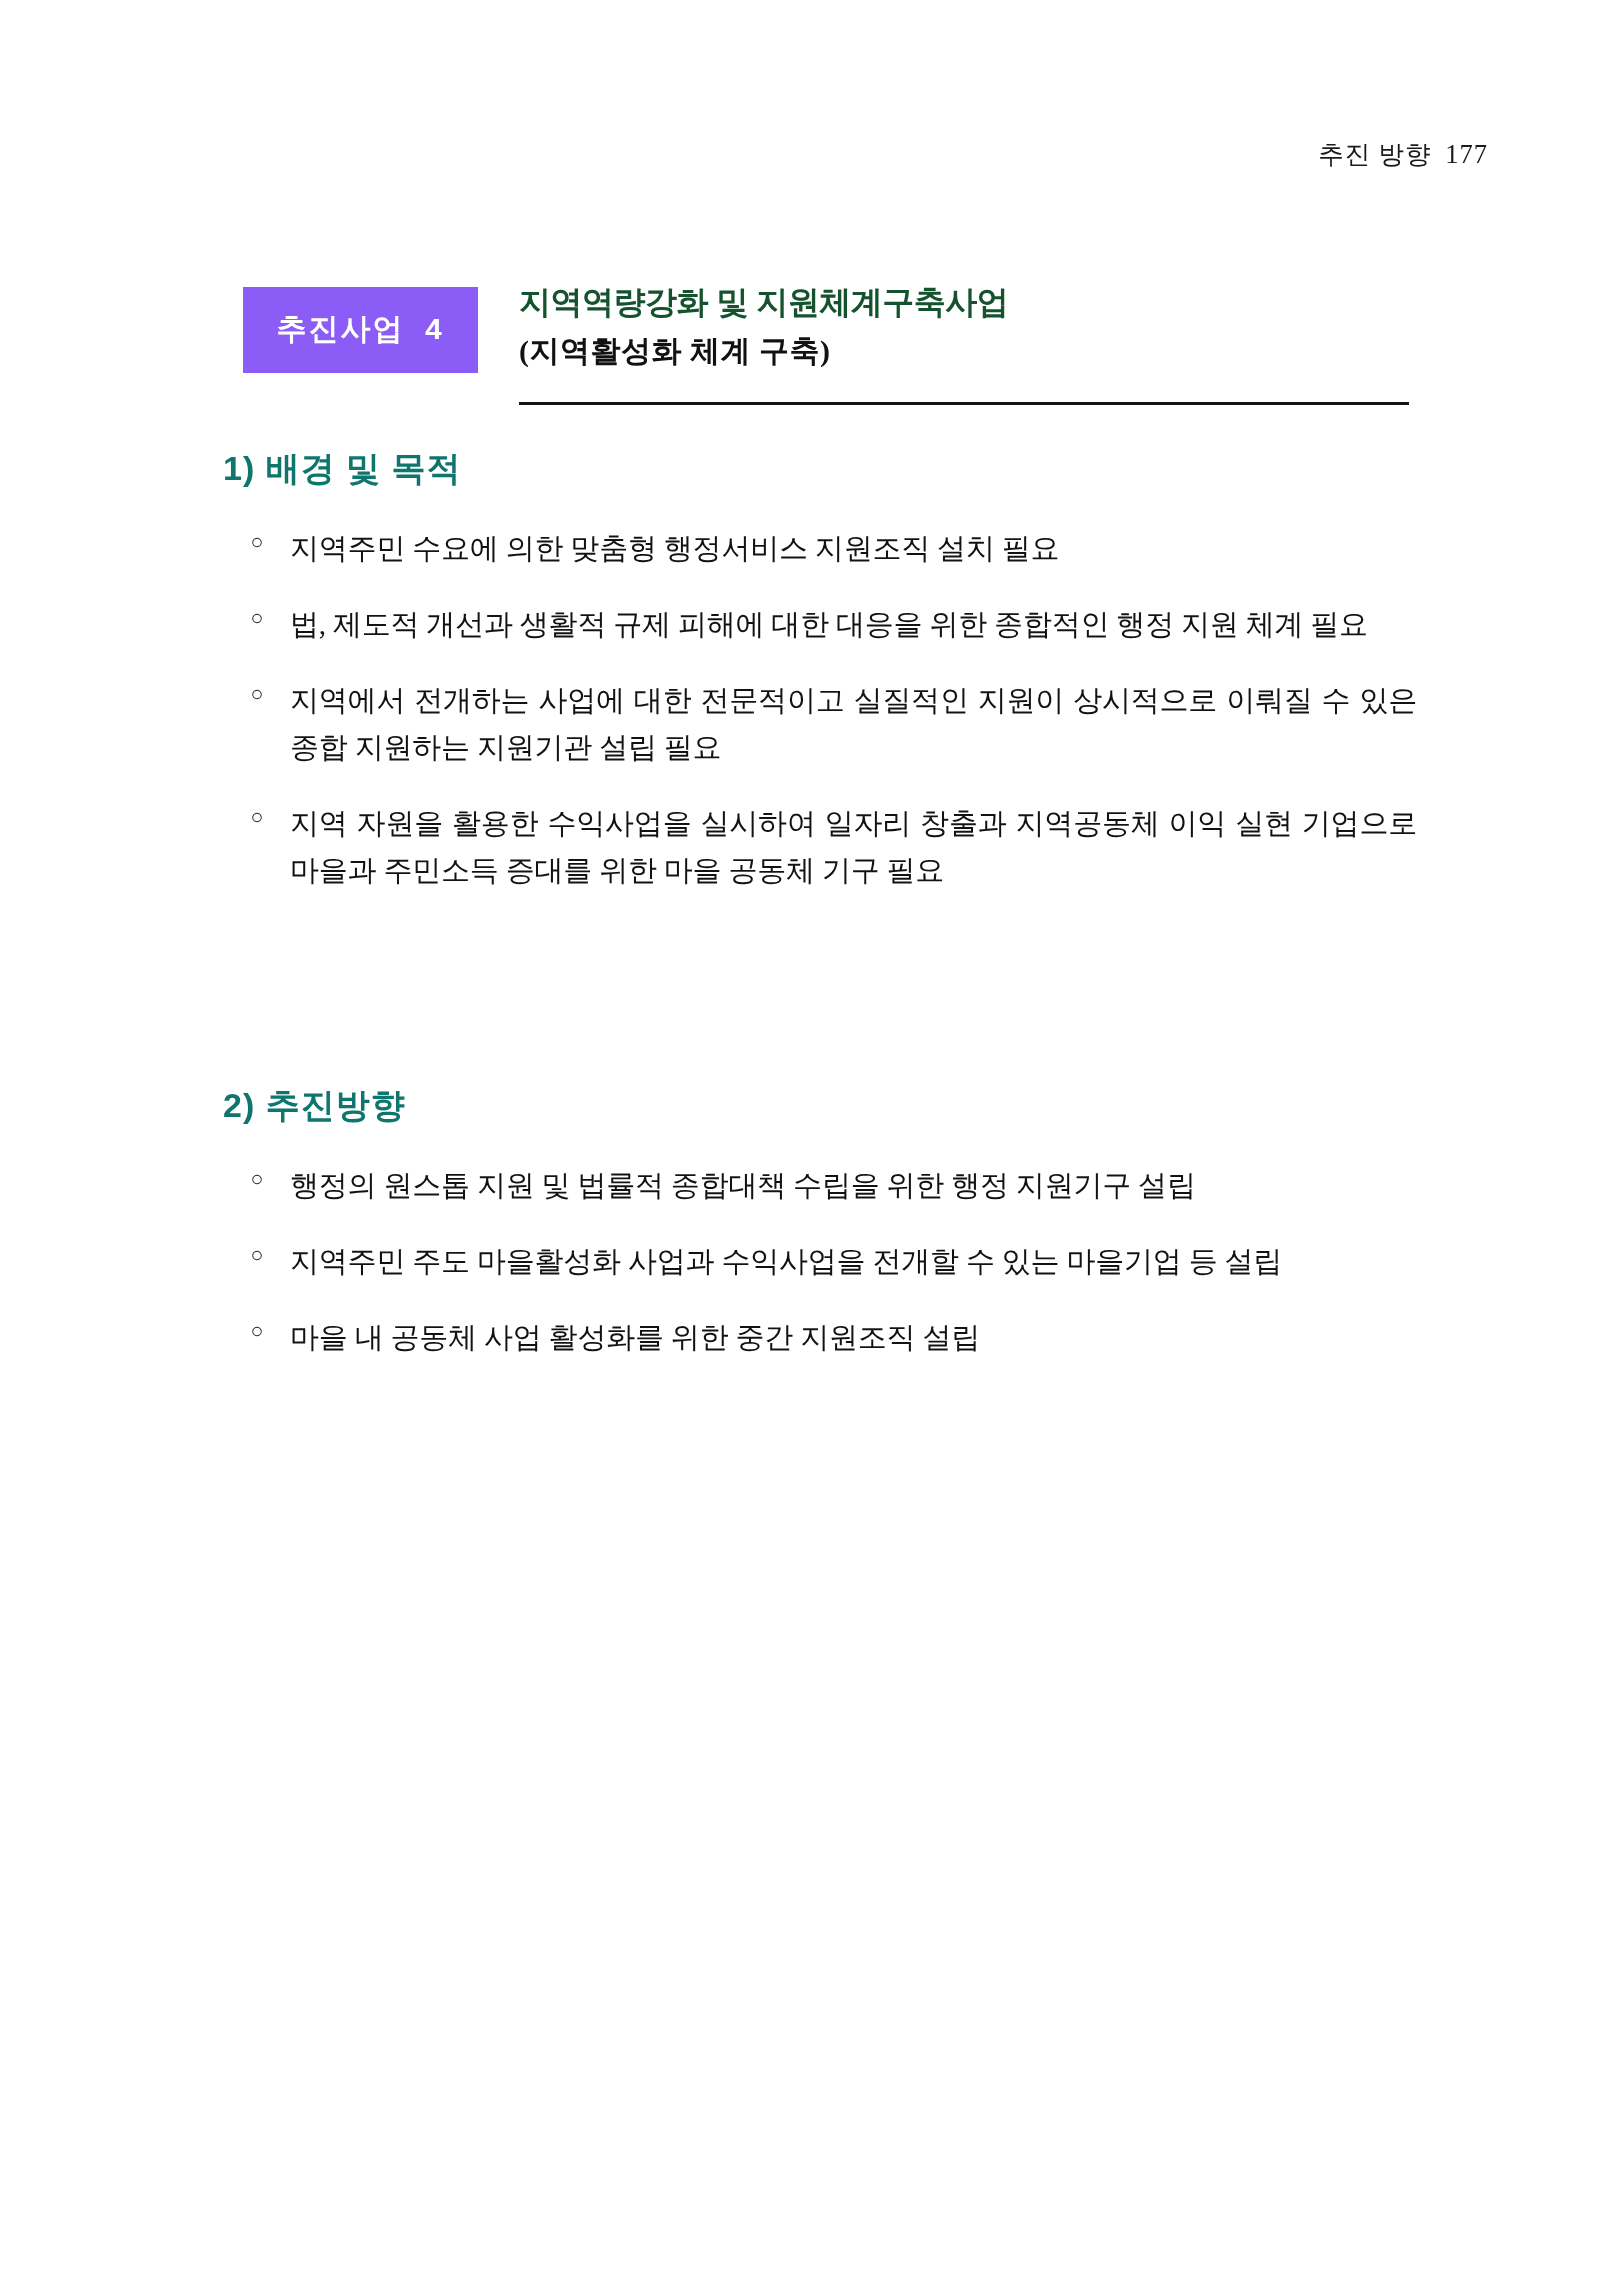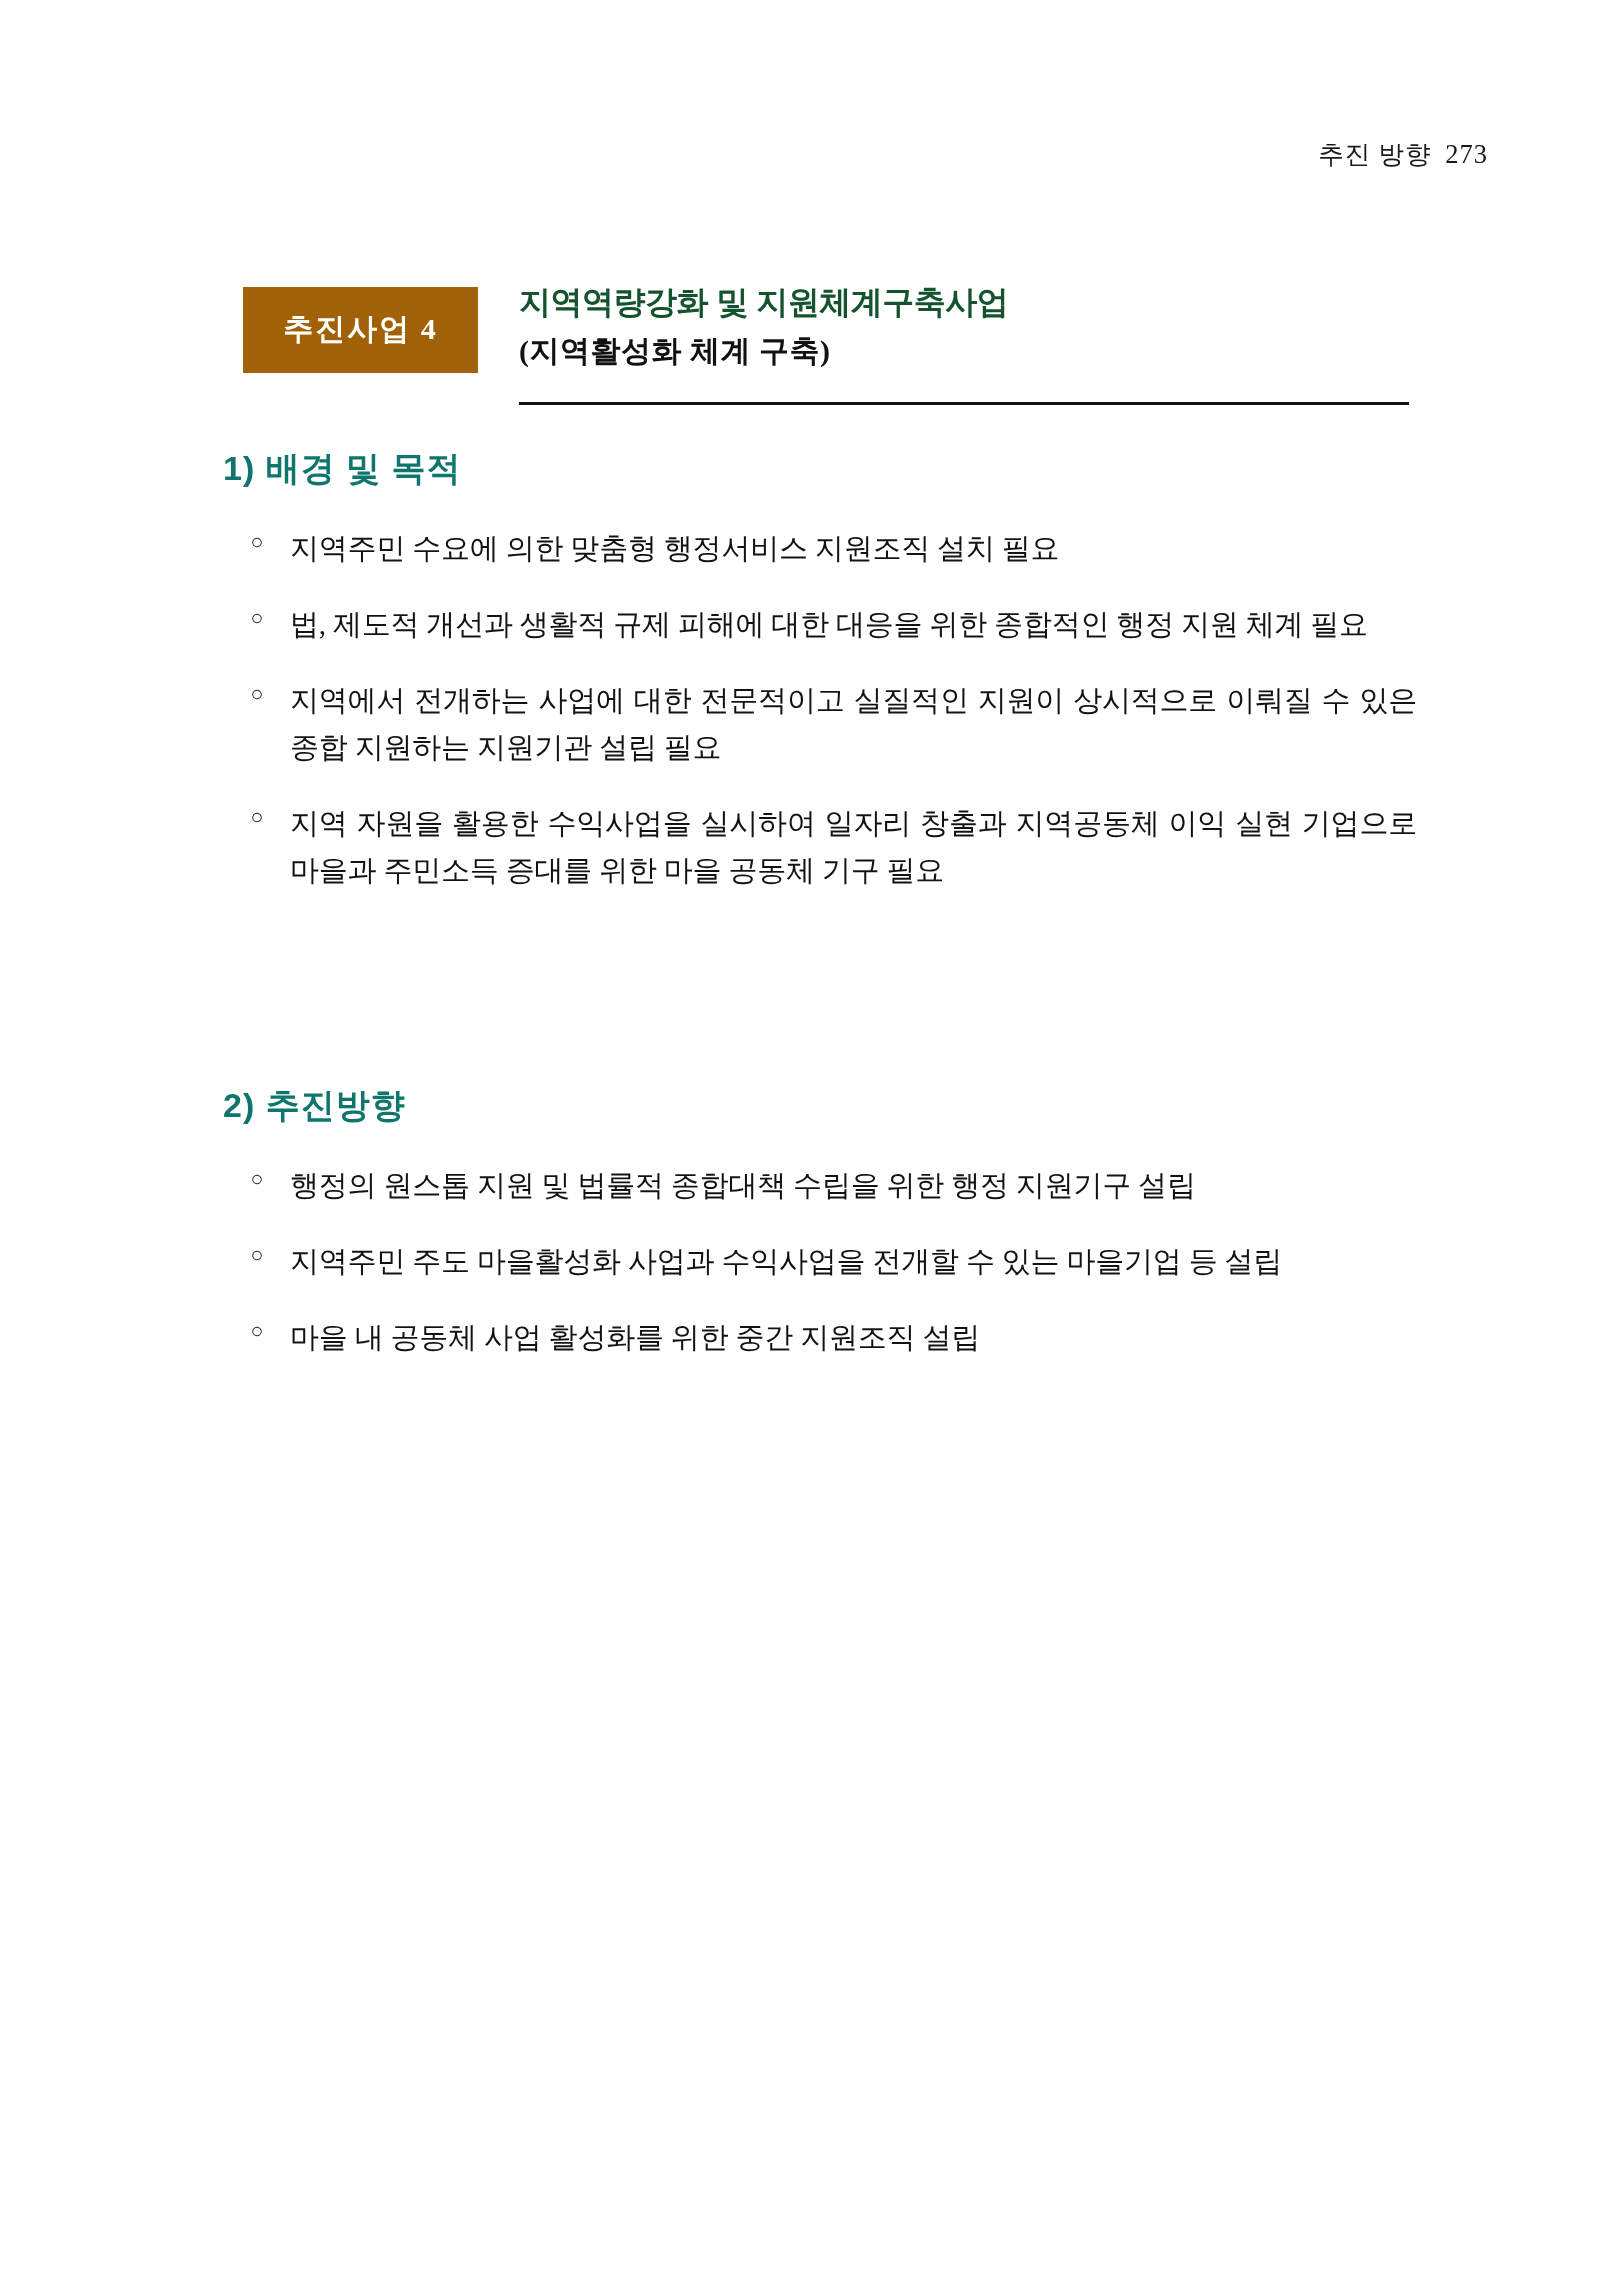--- a/index.html
+++ b/index.html
@@ -44,23 +44,23 @@
     left: 243px;
     top: 279px;
     width: 1166px;
   }
   .tag {
     position: absolute;
     left: 0;
     top: 7.8px;
     width: 235px;
     height: 86px;
-    background: #a16207;
+    background: #8b5cf6;
     color: #ffffff;
-    font-family: Liberation Serif, serif;
+    font-family: Liberation Mono, monospace;
     font-weight: bold;
     font-size: 30px;
     display: flex;
     align-items: center;
     justify-content: center;
     letter-spacing: 2px;
   }
   .title-text {
     position: absolute;
     left: 276px;
@@ -137,21 +137,21 @@
   
   #section-background { top: 446px; }
   #section-direction  { top: 1083px; }
 </style>
 </head>
 <body>
 
 <div class="page">
 
   <div class="running-head">
-    <span class="rh-label">추진 방향</span><span class="rh-page">273</span>
+    <span class="rh-label">추진 방향</span><span class="rh-page">177</span>
   </div>
 
   <div class="title-block">
     <div class="tag">추진사업  4</div>
     <div class="title-text">
       <div class="title-line1">지역역량강화 및 지원체계구축사업</div>
       <div class="title-line2">(지역활성화 체계 구축)</div>
     </div>
     <div class="title-rule"></div>
   </div>

